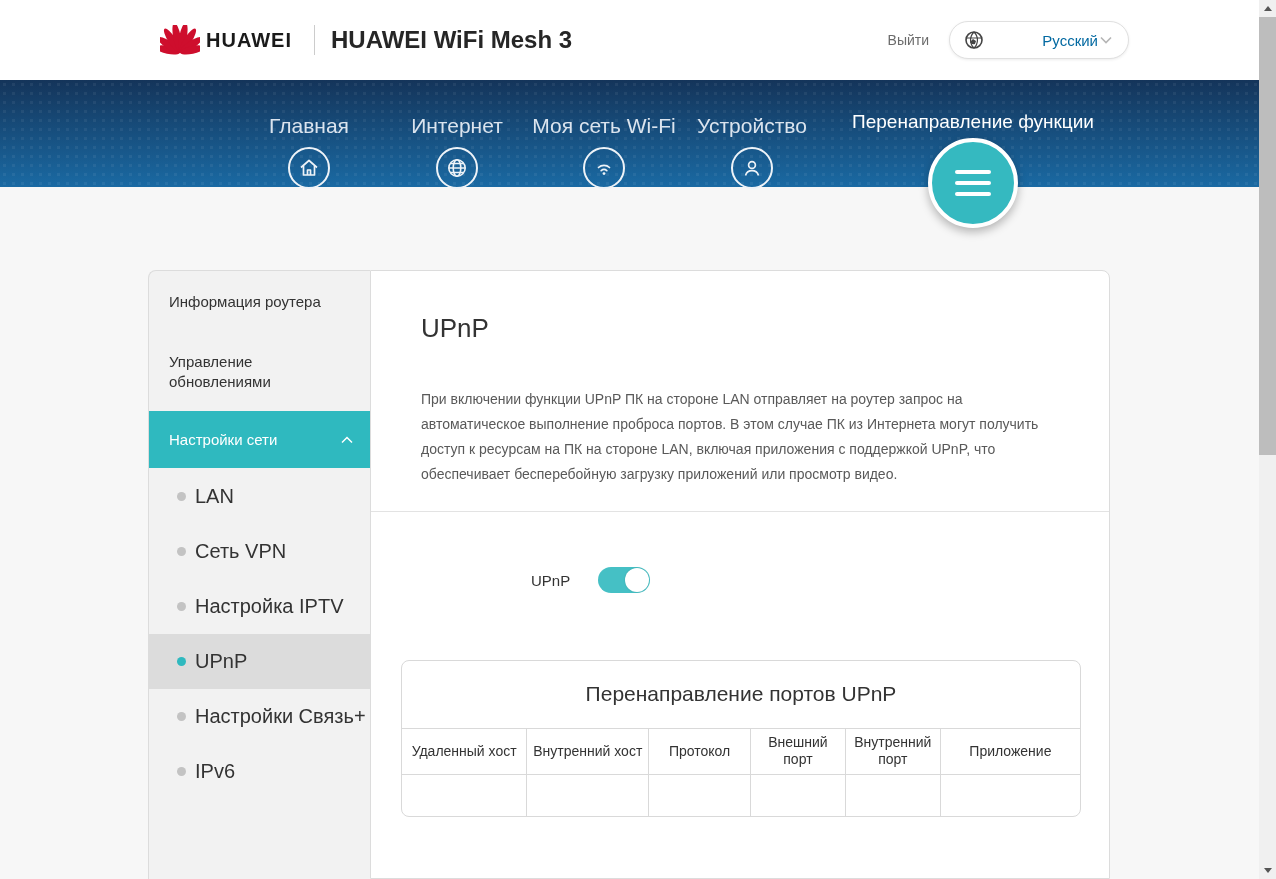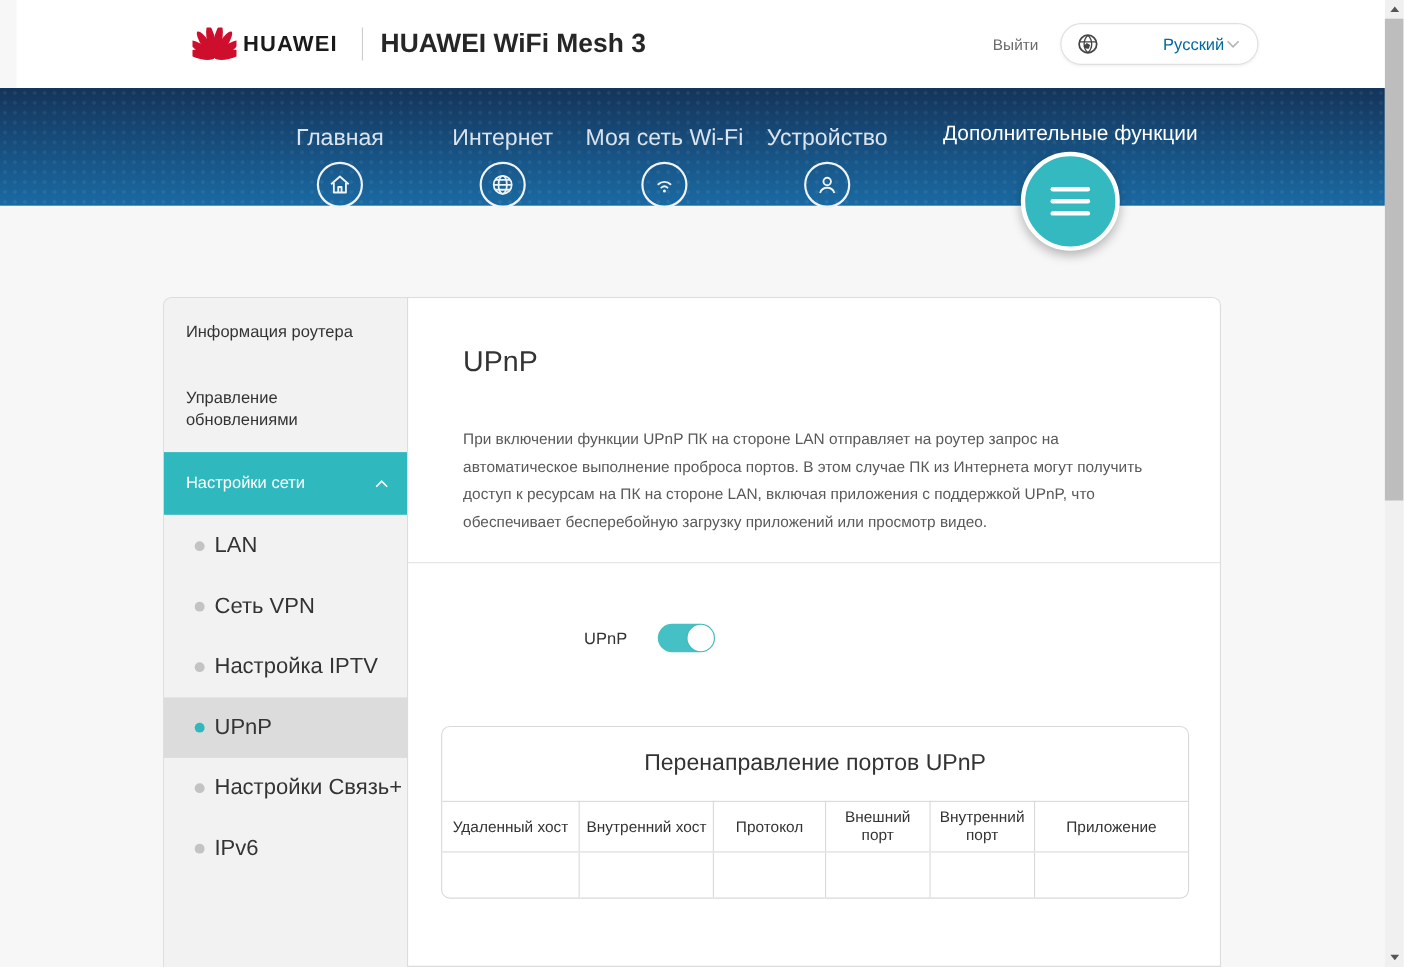--- a/index.html
+++ b/index.html
@@ -1,20 +1,20 @@
 <!DOCTYPE html>
 <html><head>
 <meta charset="utf-8">
 <style>
   * { margin:0; padding:0; box-sizing:border-box; }
   html,body { width:1276px; height:879px; overflow:hidden; }
   body { font-family:"Liberation Sans","DejaVu Sans",sans-serif; background:#f7f7f7; position:relative; color:#333; }
 
   
-  .header { position:absolute; left:15px; top:0; width:1259px; height:80px; background:#fff; z-index:5; }
+  .header { position:absolute; left:0; top:0; width:1259px; height:80px; background:#fff; z-index:5; }
   .logo-wrap { position:absolute; left:160px; top:0; height:80px; display:flex; align-items:center; }
   .brand-text { font-size:20px; font-weight:bold; letter-spacing:1px; color:#1a1a1a; margin-left:6px; }
   .header-divider { width:1px; height:30px; background:#ccc; margin:0 16px 0 22px; }
   .product-title { font-size:24px; color:#262626; font-weight:700; }
   .logout { position:absolute; right:330px; top:0; height:80px; display:flex; align-items:center; font-size:14px; color:#6b6b6b; cursor:pointer; }
   .lang-pill { position:absolute; right:130px; top:21px; width:180px; height:38px; background:#fff; border:1px solid #e0e0e0; border-radius:19px; box-shadow:0 1px 3px rgba(0,0,0,0.08); display:flex; align-items:center; padding:0 14px; cursor:pointer; }
   .lang-label { flex:1; text-align:right; font-size:15px; color:#0369a1; }
 
   
   .nav { position:absolute; left:0; top:80px; width:1259px; height:107px; background:linear-gradient(180deg,#14345a 0%,#1a6aa3 100%); z-index:4; }
@@ -143,21 +143,21 @@
     <div class="nav-label">Устройство</div>
     <div class="nav-circle">
       <svg width="24" height="24" viewBox="0 0 24 24">
           <g fill="none" stroke="#eef3f8" stroke-width="1.7">
         <circle cx="12" cy="9" r="3.4"></circle>
             <path d="M5.5 19.5 a6.8 6.8 0 0 1 13 0"></path>
       </g>
         </svg>
     </div>
   </div>
-  <div class="adv-label">Дополнительные функции</div>
+  <div class="adv-label">Перенаправление функции</div>
   <div class="menu-btn">
     <span class="menu-bar"></span>
     <span class="menu-bar"></span>
     <span class="menu-bar"></span>
   </div>
 </div>
 
 <div class="sidebar">
   <div class="side-item" style="height:61px;">
     <span>Информация роутера</span>

